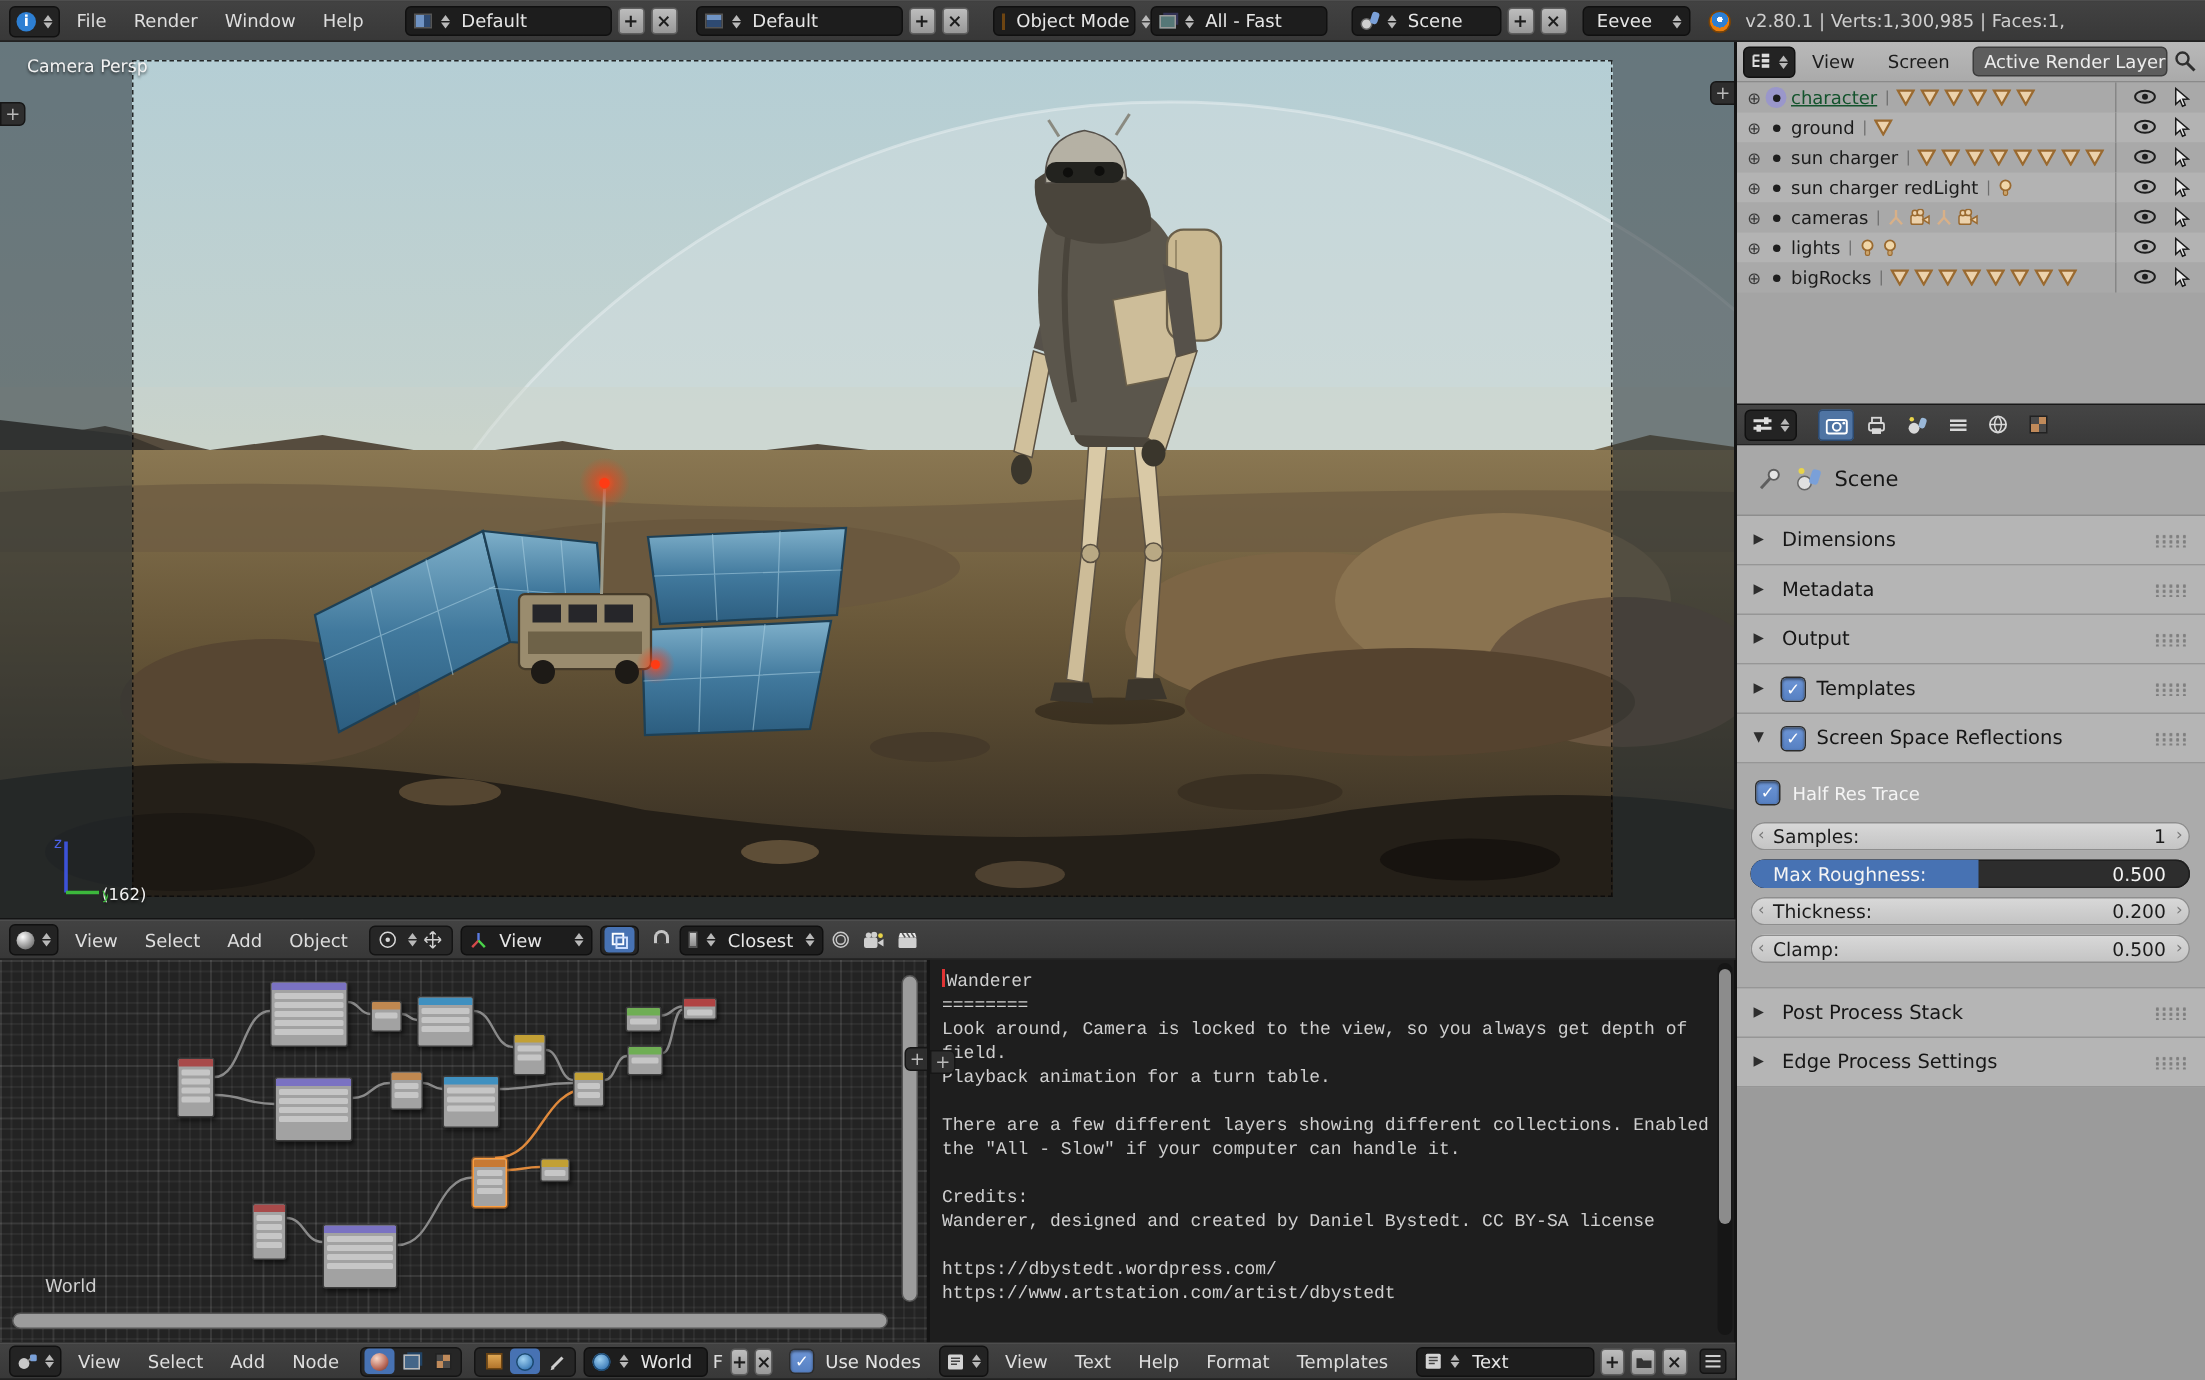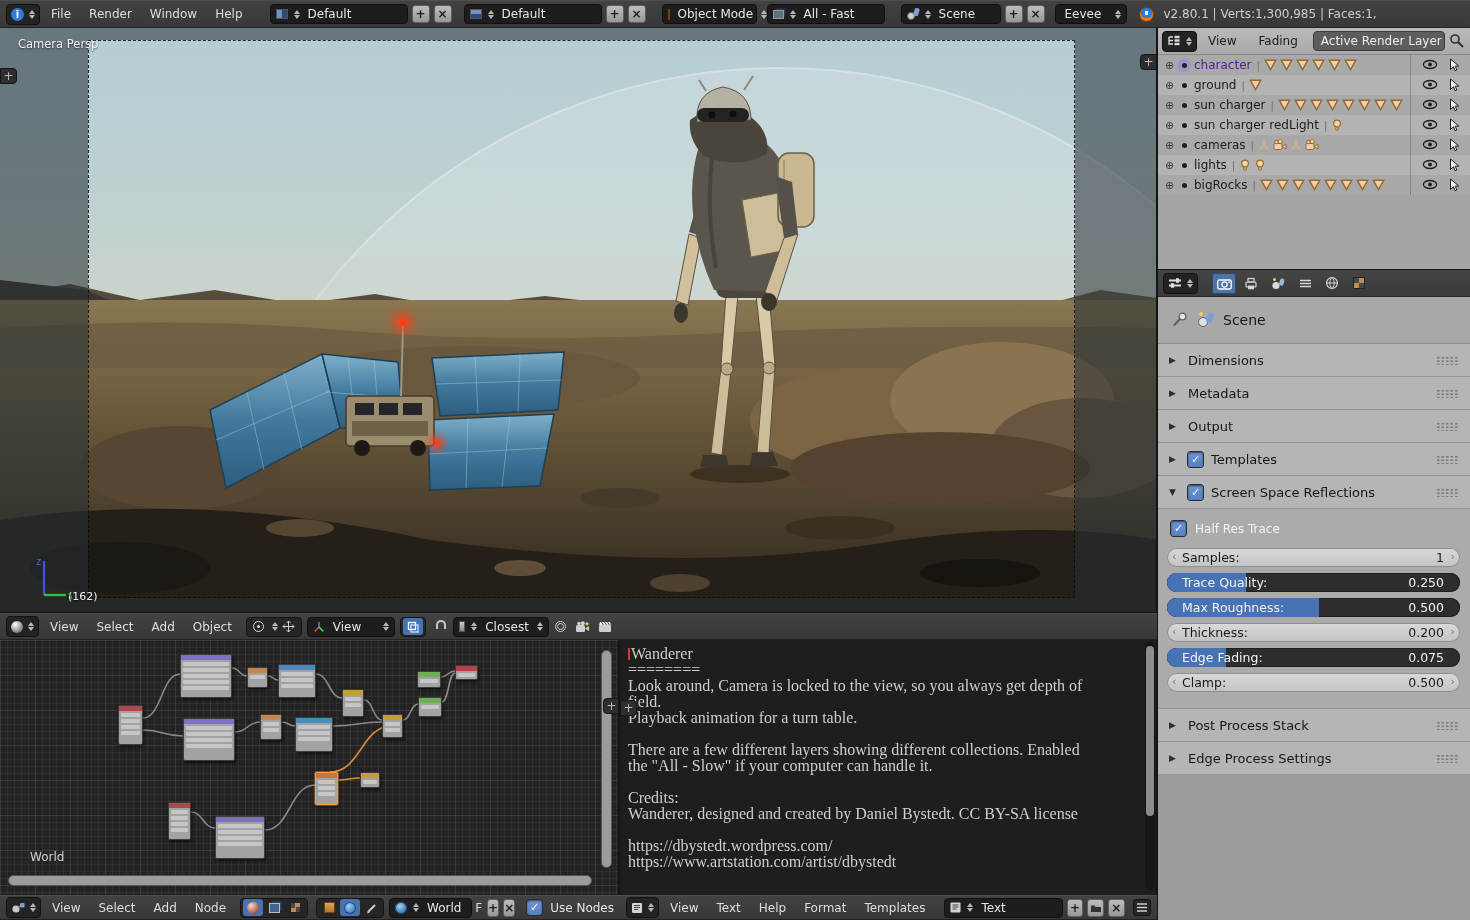--- a/index.html
+++ b/index.html
@@ -67,42 +67,42 @@
           display:flex; flex-direction:column; gap:2px; padding-bottom:2px; box-shadow:1px 2px 3px rgba(0,0,0,.5); }
   .node.sel { border:1.5px solid #ff9d3c; box-shadow:0 0 0 1px rgba(255,150,60,.4),1px 2px 3px rgba(0,0,0,.5); }
   .nhead { height:5px; width:100%; flex:none; }
   .nrow { height:4px; margin:0 2px; background:#c6c6c6; border-radius:1px; flex:none; }
   #node-hscroll { position:absolute; left:8px; top:235px; width:584px; height:11px; background:#9c9c9c; border-radius:6px; border:1px solid #555; }
   #node-vscroll { position:absolute; left:601px; top:10px; width:11px; height:218px; background:#9c9c9c; border-radius:6px; border:1px solid #555; }
   #node-header { left:0; top:895px; width:620px; height:25px; overflow:hidden; z-index:10; }
 
   
   #text-editor { left:620px; top:640px; width:537px; height:255px; background:#1e1e1e; outline:1px solid #161616; overflow:hidden; }
-  #text-lines { position:absolute; left:8px; top:6px; font-family:Liberation Serif, serif; font-size:16px; line-height:16px; color:#cfcfcf; white-space:pre; }
+  #text-lines { position:absolute; left:8px; top:6px; font-family:Liberation Mono, monospace; font-size:12px; line-height:16px; color:#cfcfcf; white-space:pre; }
   .cursor { display:inline-block; width:2px; height:12px; background:#e03434; margin-right:1px; vertical-align:-1px; }
   #text-vtrack { position:absolute; right:2px; top:2px; width:10px; height:248px; background:#161616; border-radius:5px; }
   #text-vscroll { position:absolute; right:3px; top:6px; width:8px; height:170px; background:#8c8c8c; border-radius:4px; }
   #text-header { left:620px; top:895px; width:537px; height:25px; z-index:10; }
 
   
   #outliner { left:1157px; top:28px; width:313px; height:242px; background:#a4a4a4; outline:1px solid #191919; color:#1b1b1b; }
   #outliner-head { height:27px; background:linear-gradient(#b9b9b9,#aaaaaa); border-bottom:1px solid #8a8a8a;
                    display:flex; align-items:center; padding:0 5px; }
   #outliner .menu { color:#1c1c1c; padding:0 11px; }
   .odrop { background:#5d5d5d; border:1px solid #3c3c3c; border-radius:4px; height:20px; color:#ededed;
            display:inline-flex; align-items:center; padding:0 7px; gap:5px; margin-left:4px; flex:1; white-space:nowrap; overflow:hidden; }
   .orow { height:20px; display:flex; align-items:center; padding-left:5px; position:relative; background:#a9a9a9; }
   .orow.alt { background:#b3b3b3; }
   .orow::after { content:''; position:absolute; right:59px; top:0; bottom:0; border-left:1px solid rgba(70,70,70,.35); }
   .o-exp { font-size:11px; color:#3a3a3a; width:15px; text-align:center; }
   .o-dotwrap { width:14px; height:14px; display:inline-flex; align-items:center; justify-content:center; border-radius:50%; margin-right:3px; }
   .orow.active .o-dotwrap { background:#9a97cb; }
   .o-dot { width:5px; height:5px; border-radius:50%; background:#1e1e1e; }
   .o-name { margin-right:5px; white-space:nowrap; }
-  .orow.active .o-name { color:#4c1d95; }
+  .orow.active .o-name { color:#14532d;text-decoration:underline; }
   .o-pipe { color:#6e6e6e; font-size:10px; margin-right:4px; }
   .o-icons { display:inline-flex; gap:3px; flex:1; overflow:hidden; margin-right:64px; align-items:center; }
   .o-ico { display:inline-flex; }
   .o-eye { position:absolute; right:32px; top:4px; }
   .o-cur { position:absolute; right:10px; top:3px; }
 
   
   #props { left:1157px; top:270px; width:313px; height:650px; background:#9b9b9b; outline:1px solid #191919;
            display:flex; flex-direction:column; color:#161616; }
   #props-tabs { height:27px; background:linear-gradient(#454545,#3a3a3a); border-bottom:1px solid #242424;
@@ -649,21 +649,21 @@
           <rect x="7.5" y="4.3" width="5" height="2.4" fill="#ddd"></rect>
           <rect x="7.5" y="7.8" width="5" height="2.4" fill="#ddd"></rect>
         </svg>
       <span class="ud">
           <i class="up"></i>
           <i class="dn"></i>
         </span>
     </div>
     <div class="menus">
         <span class="menu">View</span>
-        <span class="menu">Fading</span>
+        <span class="menu">Screen</span>
       </div>
     <div class="odrop">
       <span>Active Render Layer</span>
 
     </div>
     <svg width="16" height="16" style="margin-left:4px;flex:none;">
         <circle cx="6" cy="6" r="4" fill="none" stroke="#2e2e2e" stroke-width="1.6"></circle>
         <line x1="9" y1="9" x2="14" y2="14" stroke="#2e2e2e" stroke-width="2"></line>
       </svg>
   </div>
@@ -1047,40 +1047,30 @@
         <span class="chk on">✓</span>
         <span class="clab">Half Res Trace</span>
       </div>
       <div class="fld number">
         <span class="arrL">‹</span>
         <span class="arrR">›</span>
         <span class="lab">Samples:</span>
         <span class="val">1</span>
       </div>
       <div class="fld slider">
-        <span class="fill" style="width:27%"></span>
-        <span class="lab">Trace Quality:</span>
-        <span class="val">0.250</span>
-      </div>
-      <div class="fld slider">
         <span class="fill" style="width:52%"></span>
         <span class="lab">Max Roughness:</span>
         <span class="val">0.500</span>
       </div>
       <div class="fld number">
         <span class="arrL">‹</span>
         <span class="arrR">›</span>
         <span class="lab">Thickness:</span>
         <span class="val">0.200</span>
       </div>
-      <div class="fld slider">
-        <span class="fill" style="width:20%"></span>
-        <span class="lab">Edge Fading:</span>
-        <span class="val">0.075</span>
-      </div>
       <div class="fld number">
         <span class="arrL">‹</span>
         <span class="arrR">›</span>
         <span class="lab">Clamp:</span>
         <span class="val">0.500</span>
       </div>
     </div>
   <div id="panels-bottom">
       <div class="panel">
         <span class="tri">▶</span>

